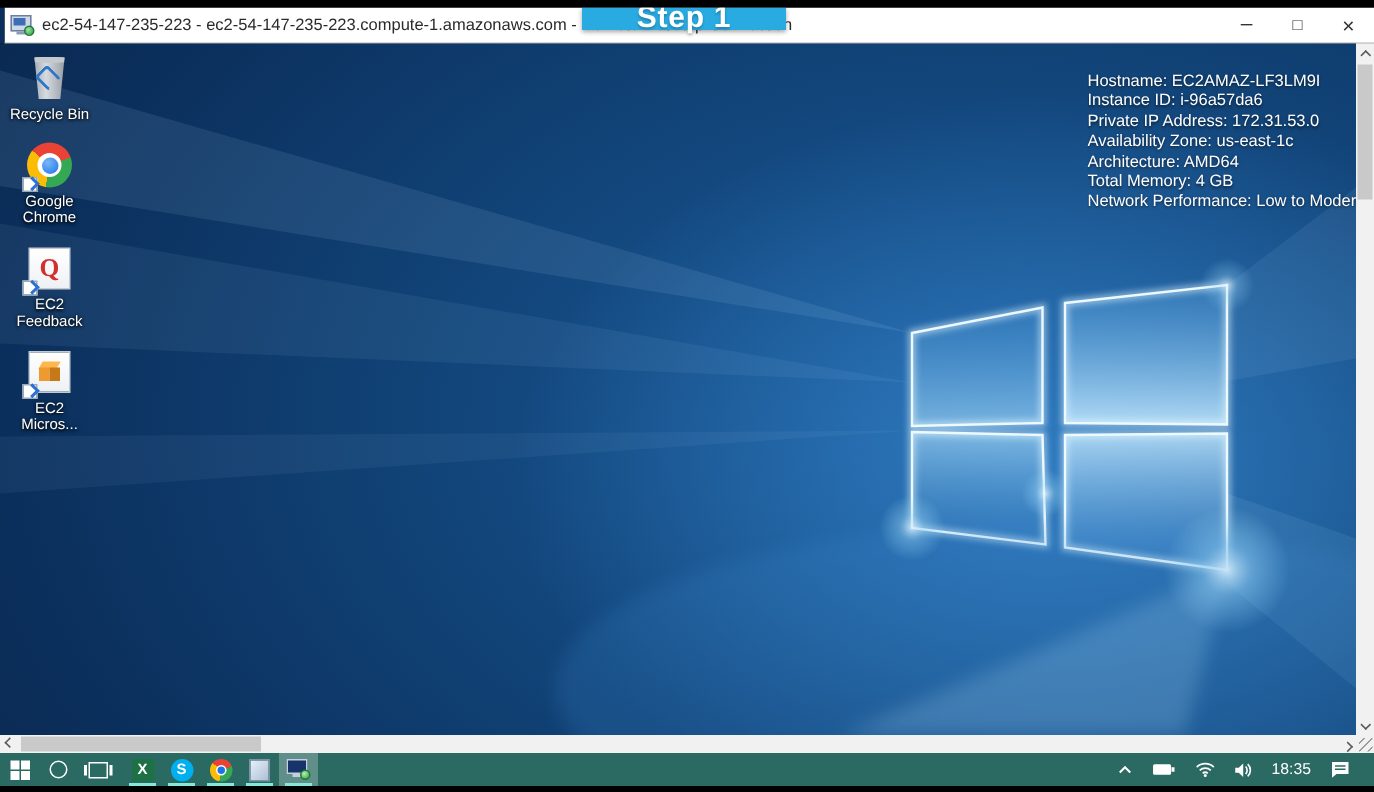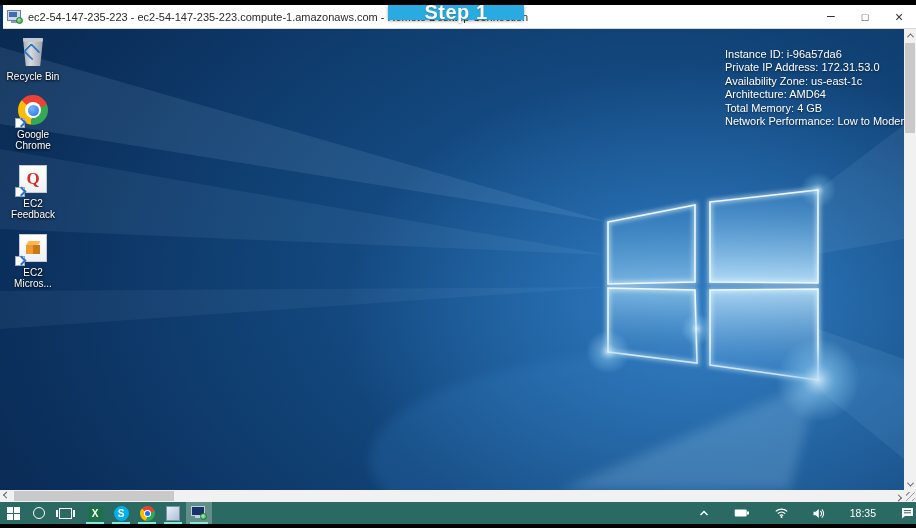--- a/index.html
+++ b/index.html
@@ -116,21 +116,21 @@
   .chrome-mini{width:15px;height:15px;border-radius:50%;position:relative;
     background:conic-gradient(from -50deg,#ea4335 0 33.3%,#34a853 33.3% 66.6%,#fbbc05 66.6% 100%);}
   .chrome-mini::before{content:"";position:absolute;left:4px;top:4px;width:7px;height:7px;border-radius:50%;background:#fff;}
   .chrome-mini::after{content:"";position:absolute;left:5px;top:5px;width:5px;height:5px;border-radius:50%;background:#1a73e8;}
   .appwin{width:14px;height:15px;background:linear-gradient(135deg,#e8f0fa,#aebfd4);border:1px solid #7d91a8;}
   .rdp-mini{position:relative;width:16px;height:14px;}
   .rdp-mini .scrn{position:absolute;left:0;top:0;width:14px;height:10px;background:#16346a;border:1.5px solid #c3cede;}
   .rdp-mini .foot{position:absolute;left:4px;top:10px;width:6px;height:2px;background:#c3cede;}
   .rdp-mini .gdot{position:absolute;right:0;bottom:0;width:7px;height:7px;border-radius:50%;
     background:radial-gradient(circle at 35% 35%,#b2f0b4,#2f9e44);border:1px solid #1d7a30;}
-  .tray{margin-left:auto;display:flex;align-items:center;gap:25px;padding-right:2px;}
+  .tray{margin-left:auto;display:flex;align-items:center;gap:13px;padding-right:16px;}
   .tray svg{display:block;}
   .tray-time{color:#fff;font-size:10.5px;}
   .tb-gap{width:4px;}
 
   .strip-top{position:absolute;left:0;top:0;width:916px;height:5px;background:#000;z-index:40;}
   .strip-bottom{position:absolute;left:0;top:524px;width:916px;height:4px;background:#000;z-index:40;}
   .left-edge{position:absolute;left:0;top:5px;width:3px;height:24px;background:#0b2f5c;z-index:2;}
 </style>
 </head>
 <body>
@@ -263,20 +263,21 @@
                 <div class="right"></div>
               </div>
             </div>
           <span class="shortcut"></span>
         </div>
         <div class="lbl">EC2 Micros...</div>
       </div>
     </div>
 
     <div class="info-panel">
+      <div>Hostname: EC2AMAZ-LF3LM9I</div>
       <div>Instance ID: i-96a57da6</div>
       <div>Private IP Address: 172.31.53.0</div>
       <div>Availability Zone: us-east-1c</div>
       <div>Architecture: AMD64</div>
       <div>Total Memory: 4 GB</div>
       <div>Network Performance: Low to Moderate</div>
     </div>
   </div>
 
   <div class="vscroll">

